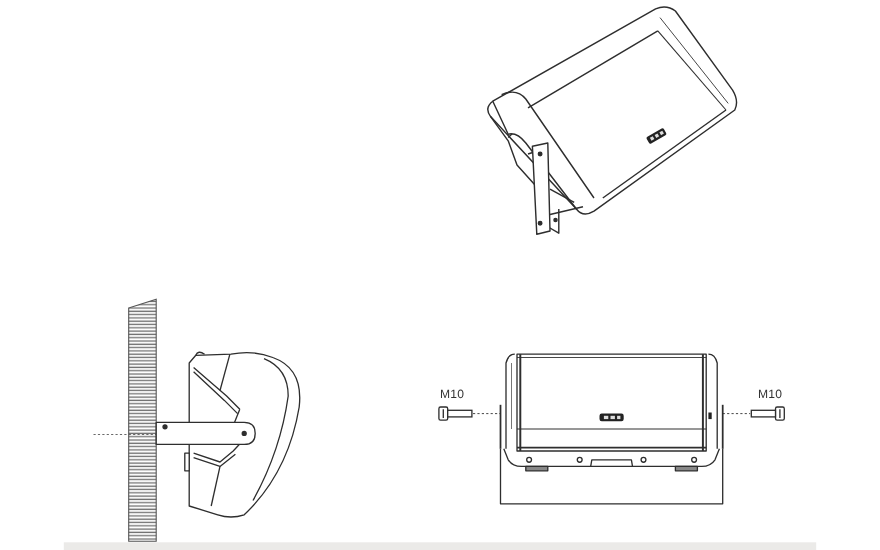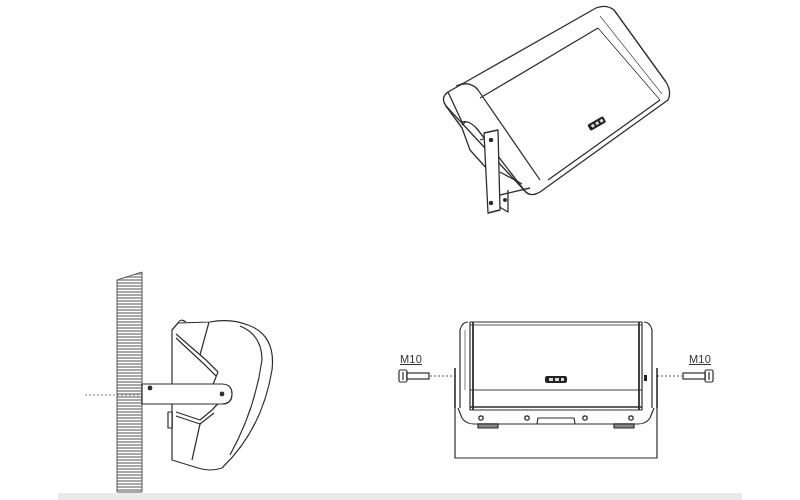--- a/index.html
+++ b/index.html
@@ -1,20 +1,20 @@
 <!DOCTYPE html>
 <html><head>
 <meta charset="utf-8">
 <style>
   html, body { margin: 0; padding: 0; background: #ffffff; }
   body { width: 800px; height: 500px; position: relative; overflow: hidden;
          font-family: "Liberation Sans", sans-serif; }
   .canvas { position: absolute; left: 0; top: 0; width: 800px; height: 500px; }
   .label { position: absolute; font-family: "Liberation Sans", sans-serif;
-           font-size: 11px; color: #333333; letter-spacing: 0.2px; text-decoration: underline; }
+           font-size: 11px; color: #333333; letter-spacing: 0.2px; }
   .bottom-band { position: absolute; left: 58px; top: 493px; width: 684px; height: 7px;
                  background: #ebeae8; }
 </style>
 </head>
 <body>
 
 <svg class="canvas" viewBox="0 0 800 500" xmlns="http://www.w3.org/2000/svg">
   <defs>
     <pattern id="hatch" width="6" height="3" patternUnits="userSpaceOnUse">
       <rect width="6" height="3" fill="#ffffff"></rect>

